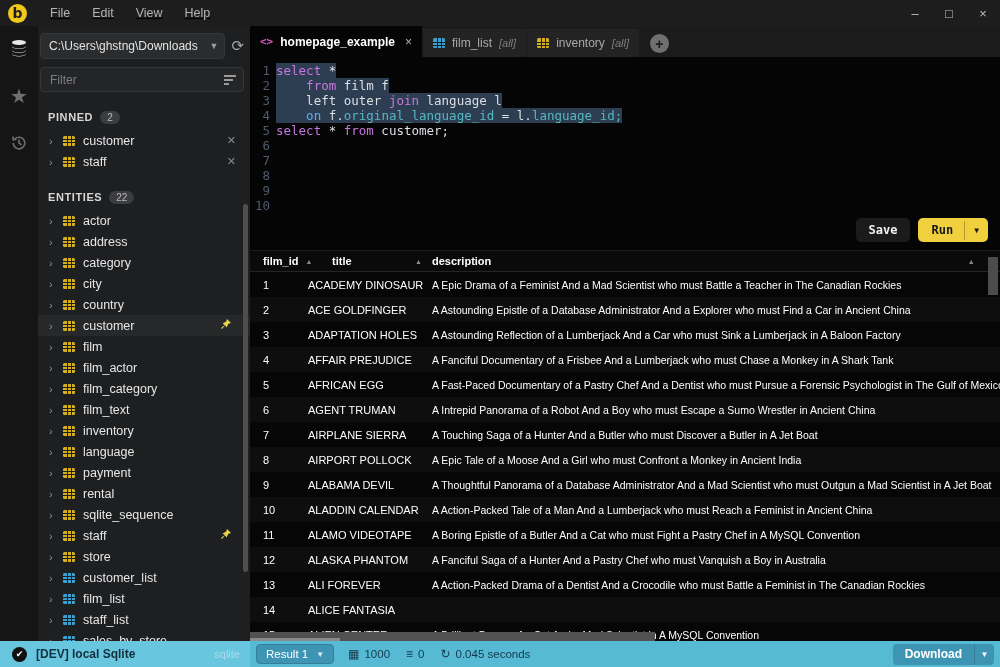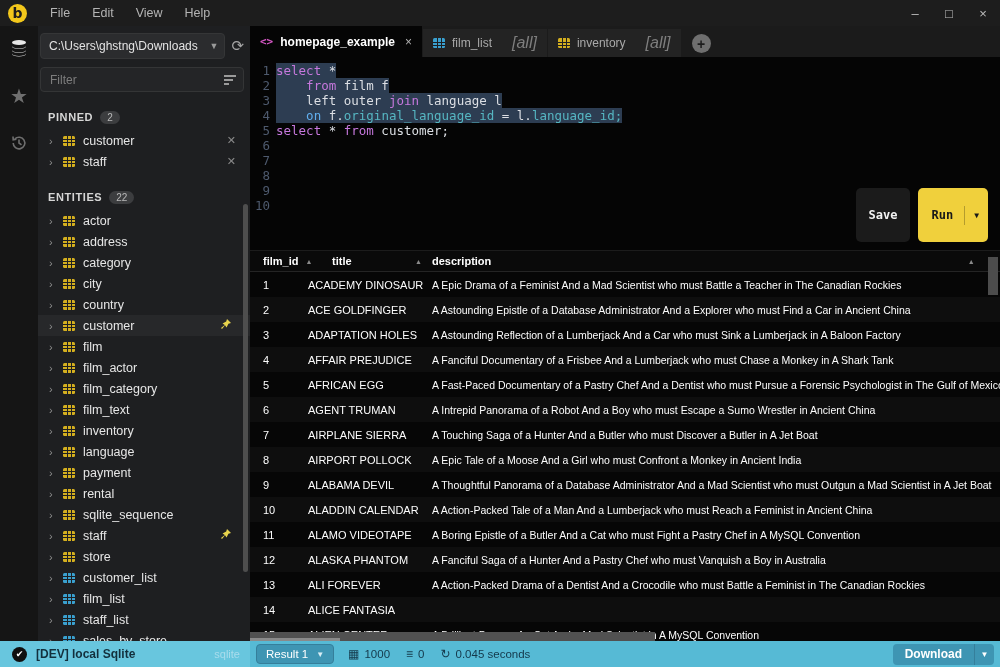--- a/index.html
+++ b/index.html
@@ -76,37 +76,37 @@
 
   
   .content { flex:1; display:flex; flex-direction:column; min-width:0; }
 
   .tabbar { height:31px; background:#1b1b1b; display:flex; align-items:flex-end; flex:0 0 31px; }
   .tab { height:28px; display:flex; align-items:center; padding:0 10px; background:#232323;
          margin-right:1px; color:#a9a9a9; font-size:12px; }
   .tab.active { background:#050505; color:#fff; font-weight:bold; height:31px; }
   .tab .t-ic { margin-right:7px; font-size:11px; }
   .tab .code-ic { color:#d457c4; font-family:"DejaVu Sans Mono", monospace; font-weight:bold; }
-  .tab .t-badge { font-style:italic; color:#7e7e7e; font-weight:normal; margin-left:20px; font-size:16px; }
+  .tab .t-badge { font-style:italic; color:#7e7e7e; font-weight:normal; margin-left:7px; font-size:11px; }
   .tab .t-close { margin-left:10px; color:#b5b5b5; font-size:12px; font-weight:normal; }
   .tab-add { width:19px; height:19px; border-radius:50%; background:#6f6f6f; color:#1c1c1c;
              display:flex; align-items:center; justify-content:center; font-size:14px;
              margin:0 0 4px 10px; font-weight:bold; }
 
   .editor { height:193px; background:#050505; position:relative; flex:0 0 193px;
             font-family:"DejaVu Sans Mono", monospace; font-size:12.5px; padding-top:6px; }
   .ed-line { display:flex; height:15px; line-height:15px; }
   .ln { width:26px; text-align:right; color:#4e5a6e; flex:0 0 26px; padding-right:6px; }
   .code-text { white-space:pre; }
   .ed-line.sel .code-text { background:#2d3d52; }
   .tok-kw  { color:#c678dd; } .tok-kw2 { color:#61afef; }
   .tok-id  { color:#56b6c2;text-align:center; } .tok-p   { color:#dcdfe4; }
   .ed-actions { position:absolute; right:12px; bottom:8px; display:flex; gap:8px; }
   .btn-save { background:#1b1b1b; color:#f2f2f2; border-radius:5px; font-size:12px;
-              font-weight:bold; padding:20px 13px; }
+              font-weight:bold; padding:5px 13px; }
   .btn-run { background:#f0d03c; color:#191919; border-radius:5px; font-size:12px;
              font-weight:bold; display:flex; align-items:center; overflow:hidden; }
   .btn-run .run-label { padding:5px 11px 5px 13px; }
   .btn-run .run-caret { padding:5px 9px; border-left:1px solid rgba(0,0,0,.25); font-size:8px; }
 
   
   .results { flex:1; background:#060606; position:relative; overflow:hidden;
              border-top:1px solid #1c1c1c; }
   .grid-head { height:21px; display:flex; align-items:center; background:#0a0a0a;
                border-bottom:1px solid #242424; color:#fff; font-size:11px; font-weight:bold;
@@ -152,21 +152,21 @@
                   align-items:center; justify-content:center; font-size:8px;
                   border-left:1px solid #357f9b; border-radius:0 4px 4px 0; }
 </style>
 </head>
 <body>
 
 <div class="app">
 
   <div class="topbar">
     <div class="logo">b</div>
-    <div id="menubar" style="display:flex;">
+    <div id="menubar" style="display:flex;text-decoration:underline;">
         <div class="menu-item">File</div>
         <div class="menu-item">Edit</div>
         <div class="menu-item">View</div>
         <div class="menu-item">Help</div>
       </div>
     <div class="win-controls">
       <div class="win-btn">–</div>
       <div class="win-btn">□</div>
       <div class="win-btn">×</div>
     </div>

